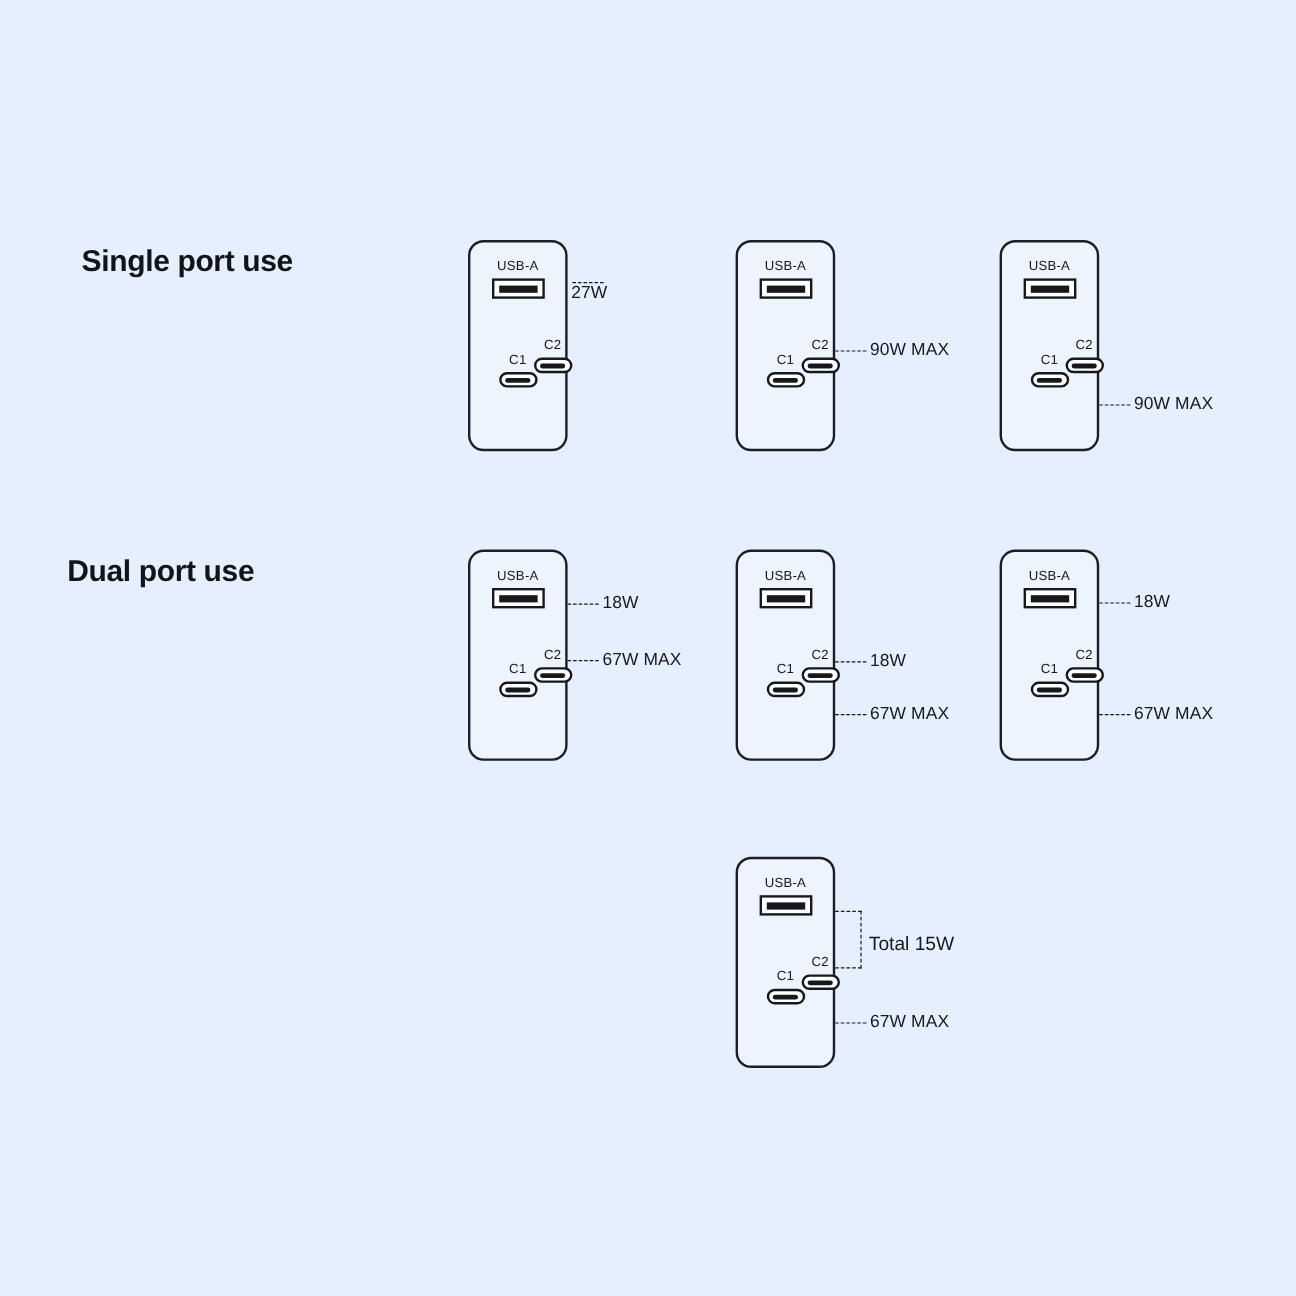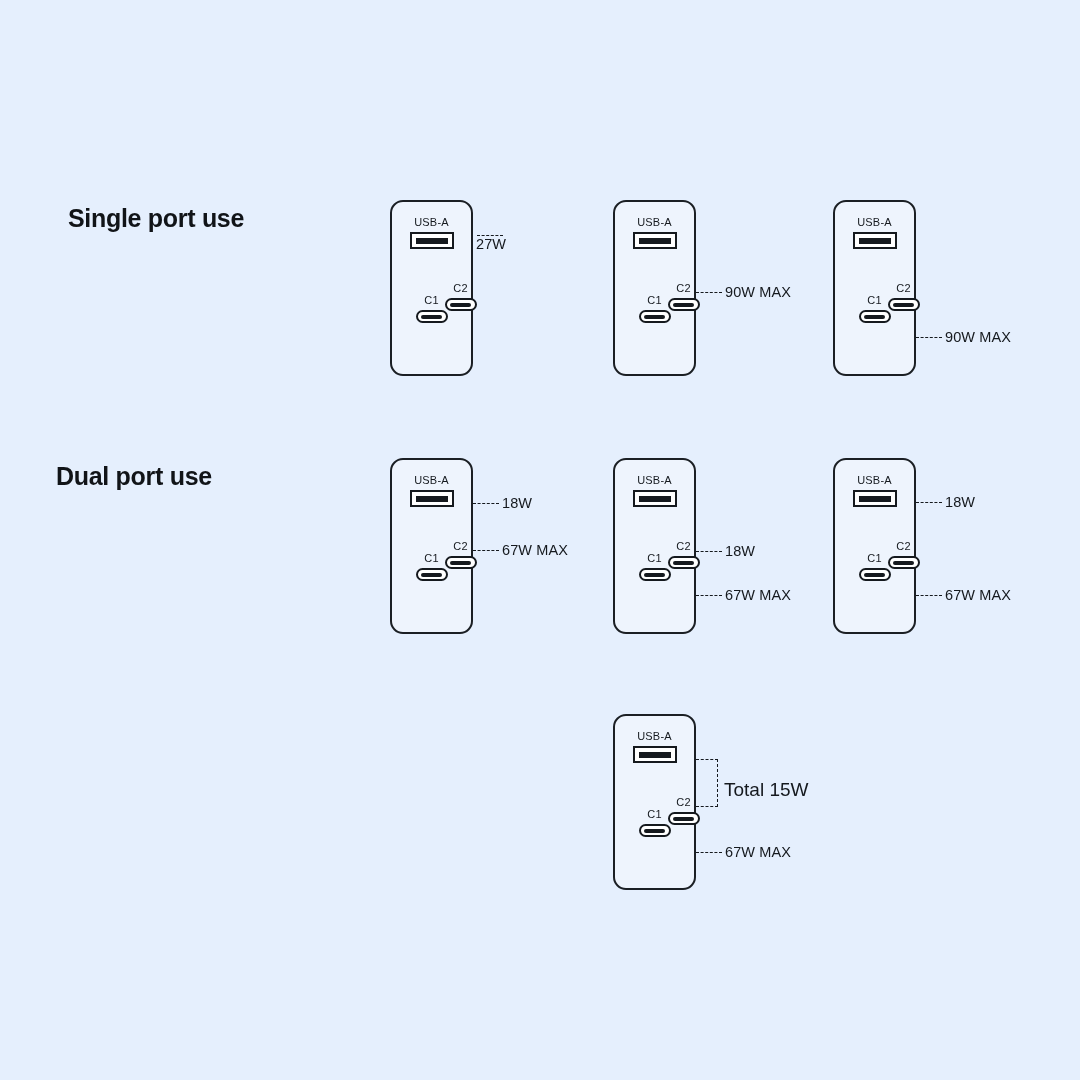--- a/index.html
+++ b/index.html
@@ -125,21 +125,21 @@
 
   
   .bracket {
     position: absolute;
     box-sizing: border-box;
     border: 1.6px dashed #15191e;
     border-left: none;
   }
   .bracket-label {
     position: absolute;
-    font-size: 19px;
+    font-size: 16px;
     color: #15191e;
     white-space: nowrap;
   }
 </style>
 </head>
 <body>
 
 <div class="canvas">
 
   <div class="section-title" id="title-single">Single port use</div>

